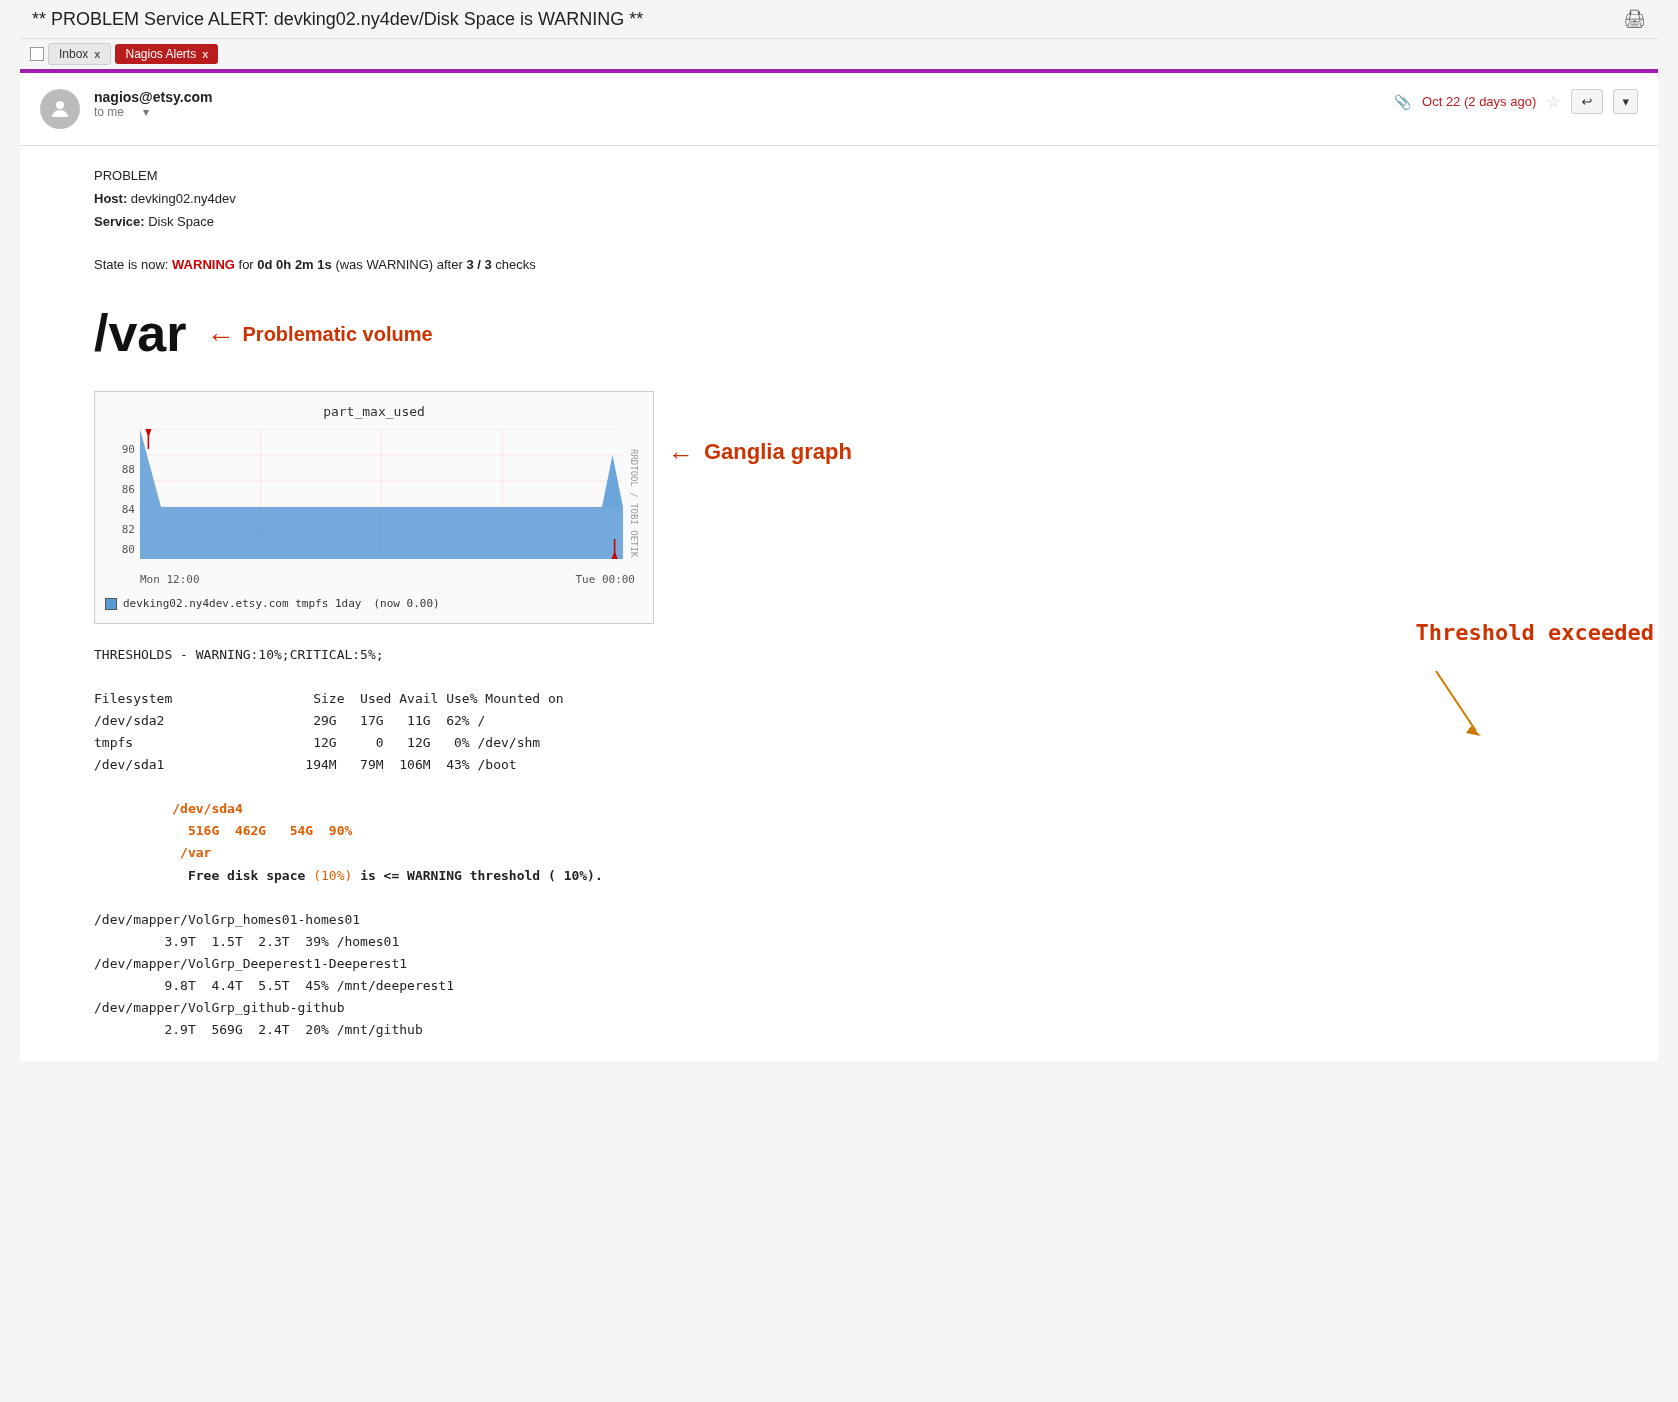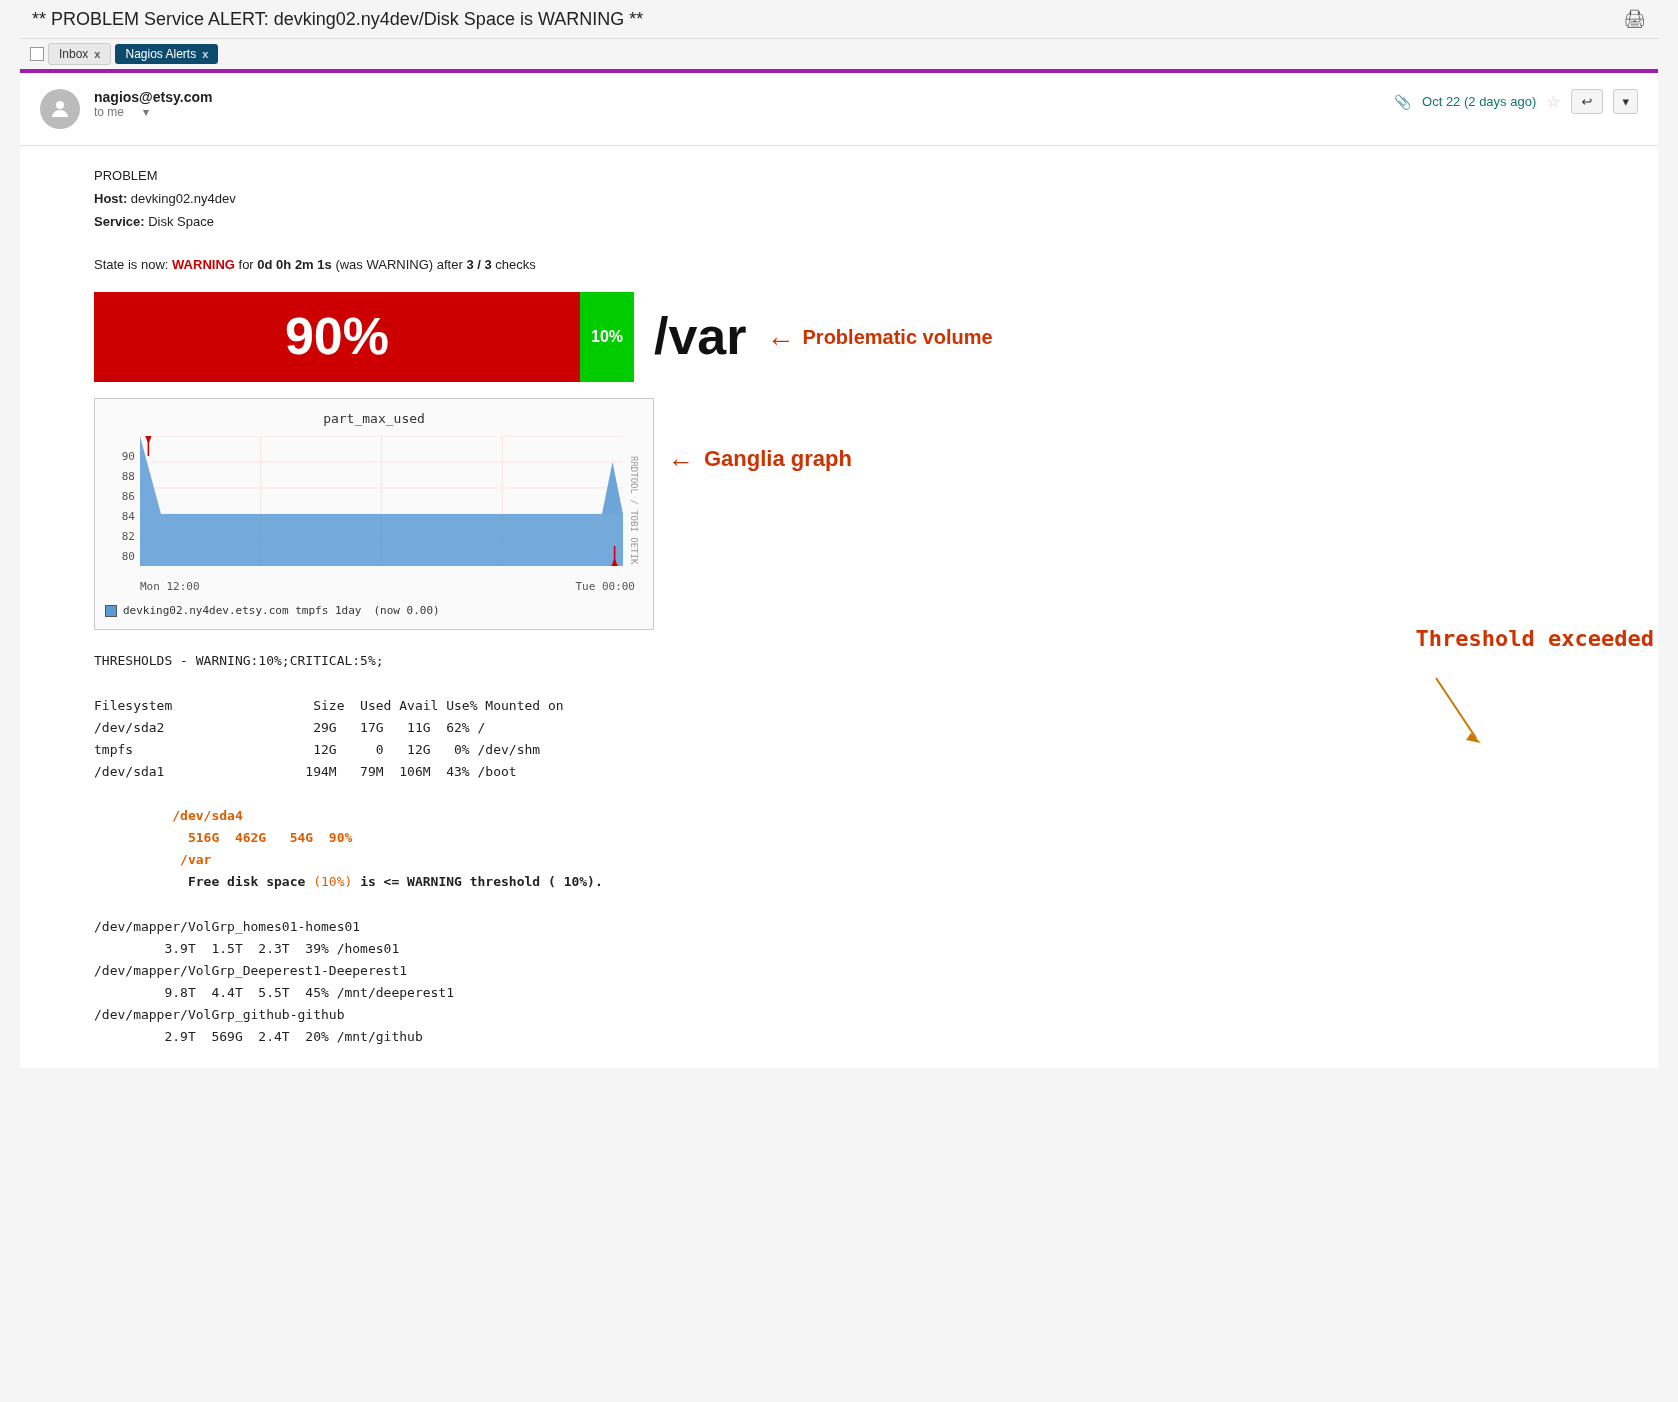--- a/index.html
+++ b/index.html
@@ -59,21 +59,21 @@
       font-size: 12px;
       cursor: pointer;
       gap: 6px;
     }
     .tab-inbox {
       background: #e8e8e8;
       color: #333;
       border: 1px solid #ccc;
     }
     .tab-nagios {
-      background: #0c4a6e;
+      background: #b91c1c;
       color: #fff;
       border: none;
       justify-content: center;
     }
     .tab-close {
       font-size: 11px;
       font-weight: bold;
       cursor: pointer;
       opacity: 0.8;
     }
@@ -117,21 +117,21 @@
       align-items: center;
       gap: 19px;
       cursor: pointer;
     }
     .email-actions {
       display: flex;
       align-items: center;
       gap: 10px;
     }
     .email-date {
-      color: #0f766e;
+      color: #b91c1c;
       font-size: 13px;
     }
     .star-icon { color: #ccc; font-size: 16px; cursor: pointer; }
     .reply-btn {
       background: #f5f5f5;
       border: 1px solid #ccc;
       border-radius: 3px;
       padding: 4px 10px;
       font-size: 13px;
       cursor: pointer;
@@ -356,28 +356,20 @@
         <span class="red bold"> </span><span class="warning-red">WARNING</span>
         <span> for </span>
         <span class="bold">0d 0h 2m 1s</span>
         <span> (was WARNING) after </span>
         <span class="bold">3 / 3</span>
         <span> </span><span>checks</span>
       </div>
 
       
       <div style="display:flex; align-items:center; margin: 16px 0; gap:20px;">
-        <div class="disk-bar">
-          <div class="disk-used">
-            <span>90%</span>
-          </div>
-          <div class="disk-free">
-            <span>10%</span>
-          </div>
-        </div>
         <div class="disk-volume">/var</div>
         <div style="display:flex; align-items:center; gap:8px;">
           <span style="color:#cc3300; font-size:28px;">←</span>
           <span style="color:#cc3300; font-size:20px; font-weight:bold;">Problematic volume</span>
         </div>
       </div>
 
       
       <div class="graph-section">
         <div class="graph-box">

